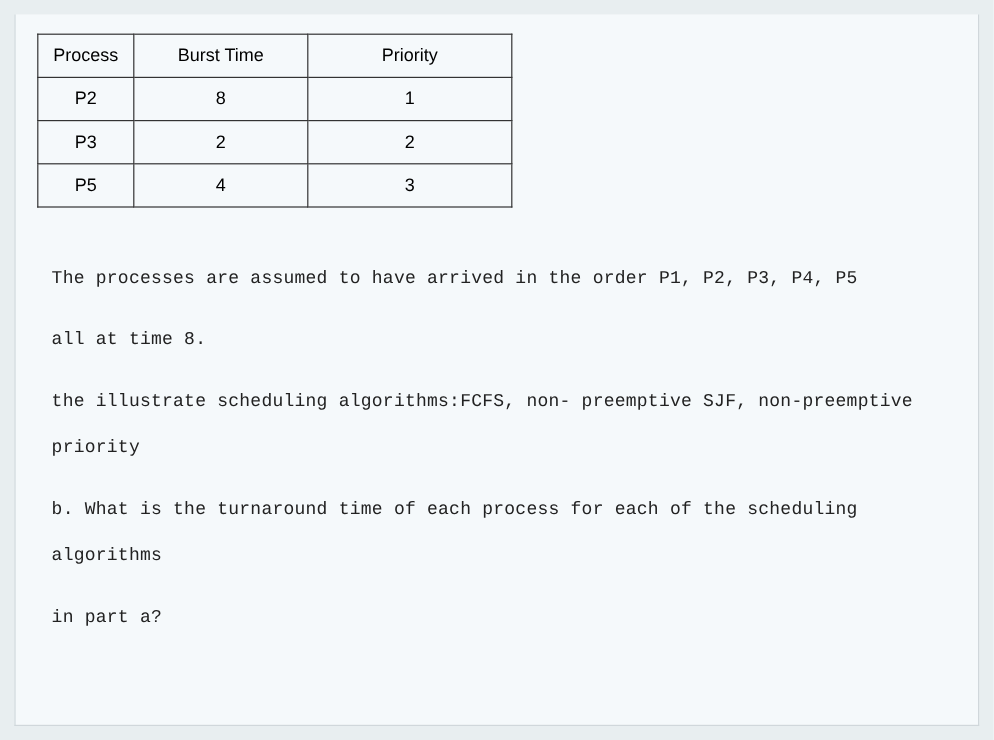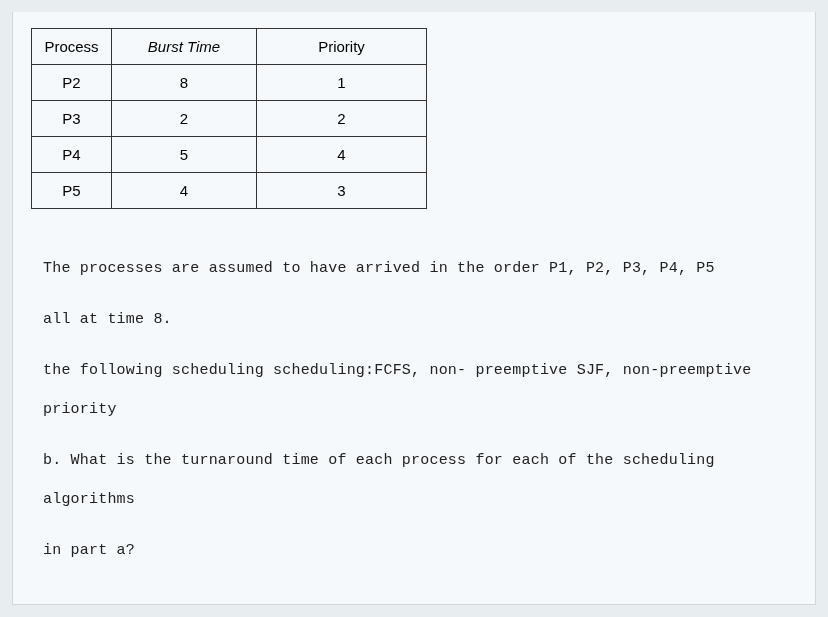--- a/index.html
+++ b/index.html
@@ -30,21 +30,21 @@
       border: 1px solid #333;
       text-align: center;
       vertical-align: middle;
       font-weight: normal;
       font-family: Arial, sans-serif;
       font-size: 15px;
       padding: 7px 4px;
       height: 36px;
     }
     .col-process { width: 80px; }
-    .col-burst { width: 145px; font-style: italic; }
+    .col-burst { width: 145px; }
     .col-priority { width: 170px; }
     th {
       font-size: 15px;
     }
     .question-text {
       font-family: 'Consolas', 'Courier New', monospace;
       font-size: 15px;
       color: #222;
       line-height: 2.6;
       letter-spacing: 0.2px;
@@ -71,34 +71,29 @@
         <td>P2</td>
         <td>8</td>
         <td>1</td>
       </tr>
       <tr>
         <td>P3</td>
         <td>2</td>
         <td>2</td>
       </tr>
       <tr>
-        <td>P4</td>
-        <td>5</td>
-        <td>4</td>
-      </tr>
-      <tr>
         <td>P5</td>
         <td>4</td>
         <td>3</td>
       </tr>
     </tbody>
   </table>
 
   <div class="question-text">
     <p>The processes are assumed to have arrived in the order P1, P2, P3, P4, P5</p>
     <p>all at time 8.</p>
-    <p>the following scheduling scheduling:FCFS, non- preemptive SJF, non-preemptive priority</p>
+    <p>the illustrate scheduling algorithms:FCFS, non- preemptive SJF, non-preemptive priority</p>
     <p>b. What is the turnaround time of each process for each of the scheduling algorithms</p>
     <p>in part a?</p>
 
   </div>
 
 </div>
 
 </body></html>

